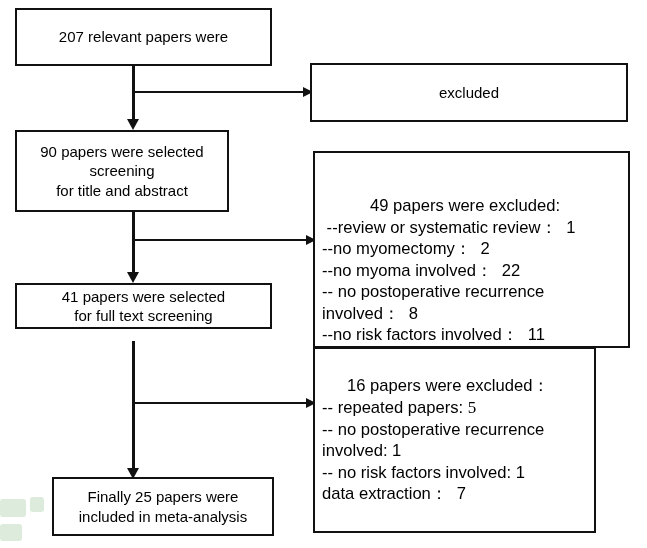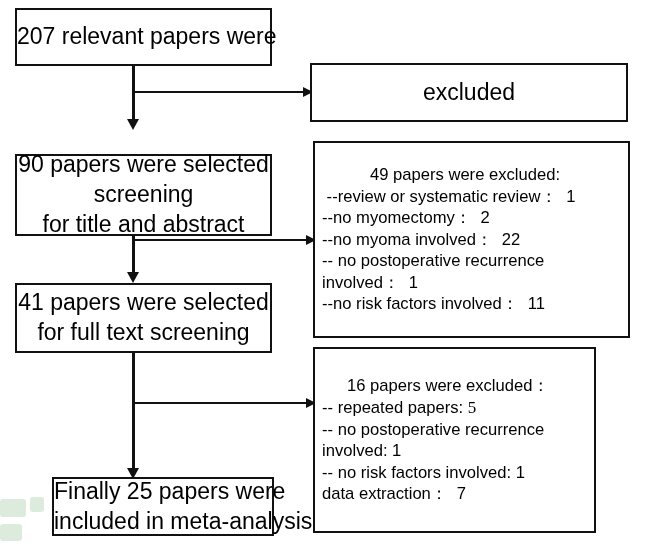--- a/index.html
+++ b/index.html
@@ -43,21 +43,21 @@
   .box .ln {
     display: block;
     white-space: pre;
   }
   .center .ln { text-align: center; }
   .left  { padding-left: 7px; padding-right: 4px; }
   .left .ln { text-align: left; }
   .left .ln.hd { text-align: center; padding-right: 16px; }
 
   
-  .fs17 { font-size: 23px; }
+  .fs17 { font-size: 15px; }
   .fs16 { font-size: 16.6px; }
 
   
   .serifnum {
     font-family: "Liberation Serif", serif;
     font-size: 17px;
   }
 
   
   .vline, .hline {
@@ -114,37 +114,37 @@
   <div class="arrow-right" style="left:306px; top:398px;"></div>
 
   <div class="box center fs17" style="left:15px; top:8px; width:257px; height:58px;">
     <span class="ln">207 relevant papers were</span>
   </div>
 
   <div class="box center fs17" style="left:310px; top:63px; width:318px; height:59px;">
     <span class="ln">excluded</span>
   </div>
 
-  <div class="box center fs17" style="left:15px; top:130px; width:257px; height:82px;margin-top:24px;">
+  <div class="box center fs17" style="left:15px; top:130px; width:214px; height:82px;">
     <span class="ln">90 papers were selected</span>
     <span class="ln">screening</span>
     <span class="ln">for title and abstract</span>
   </div>
 
-  <div class="box left fs16" style="left:313px; top:141px; width:317px; height:197px;">
+  <div class="box left fs16" style="left:313px; top:151px; width:317px; height:197px;justify-content:flex-end;">
     <span class="ln hd">49 papers were excluded:</span>
     <span class="ln"> --review or systematic review：  1</span>
     <span class="ln">--no myomectomy：  2</span>
     <span class="ln">--no myoma involved：  22</span>
     <span class="ln">-- no postoperative recurrence</span>
-    <span class="ln">involved：  1</span>
+    <span class="ln">involved：  8</span>
     <span class="ln">--no risk factors involved：  11</span>
   </div>
 
-  <div class="box center fs17" style="left:15px; top:283px; width:257px; height:70px;">
+  <div class="box center fs17" style="left:15px; top:283px; width:257px; height:46px;">
     <span class="ln">41 papers were selected</span>
     <span class="ln">for full text screening</span>
   </div>
 
   <div class="box left fs16" style="left:313px; top:347px; width:283px; height:186px;">
     <span class="ln hd">16 papers were excluded：</span>
     <span class="ln"><span>-- repeated papers: </span><span class="serifnum">5</span></span>
     <span class="ln">-- no postoperative recurrence</span>
     <span class="ln">involved: 1</span>
     <span class="ln">-- no risk factors involved: 1</span>

